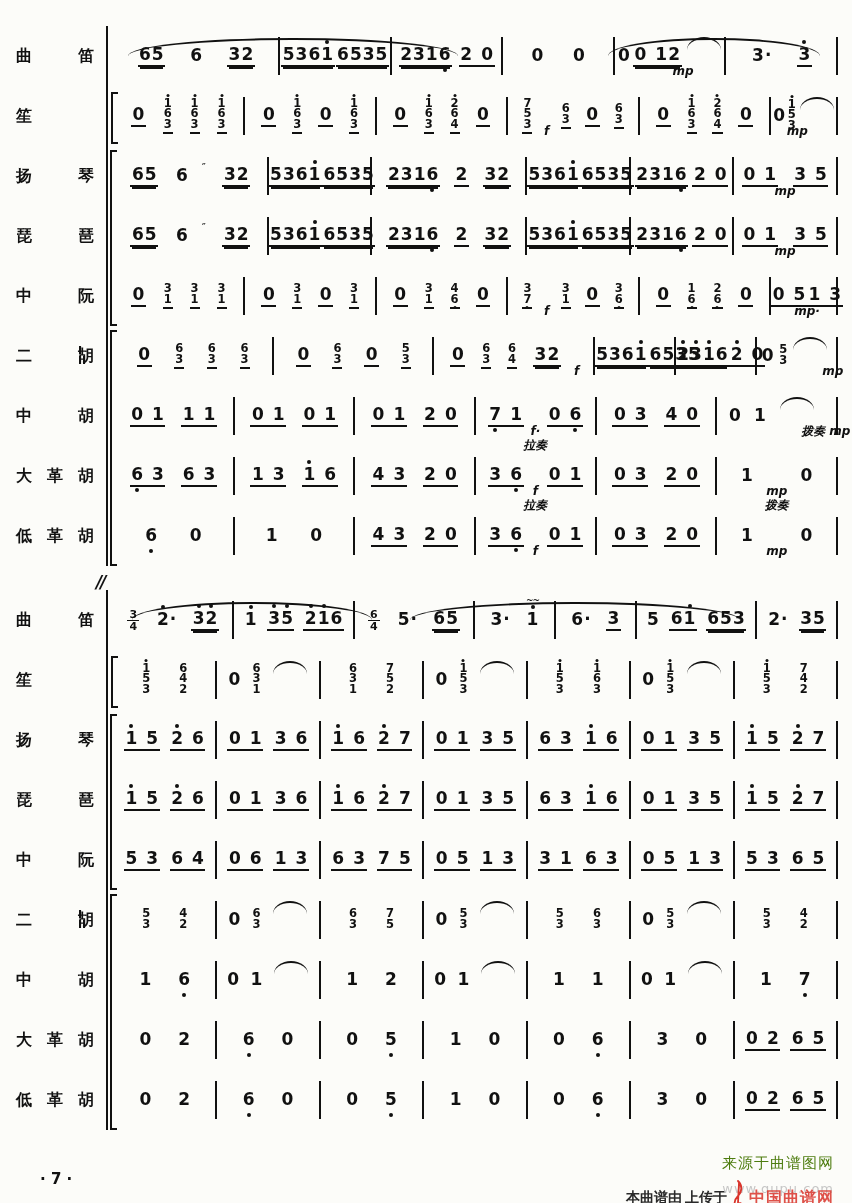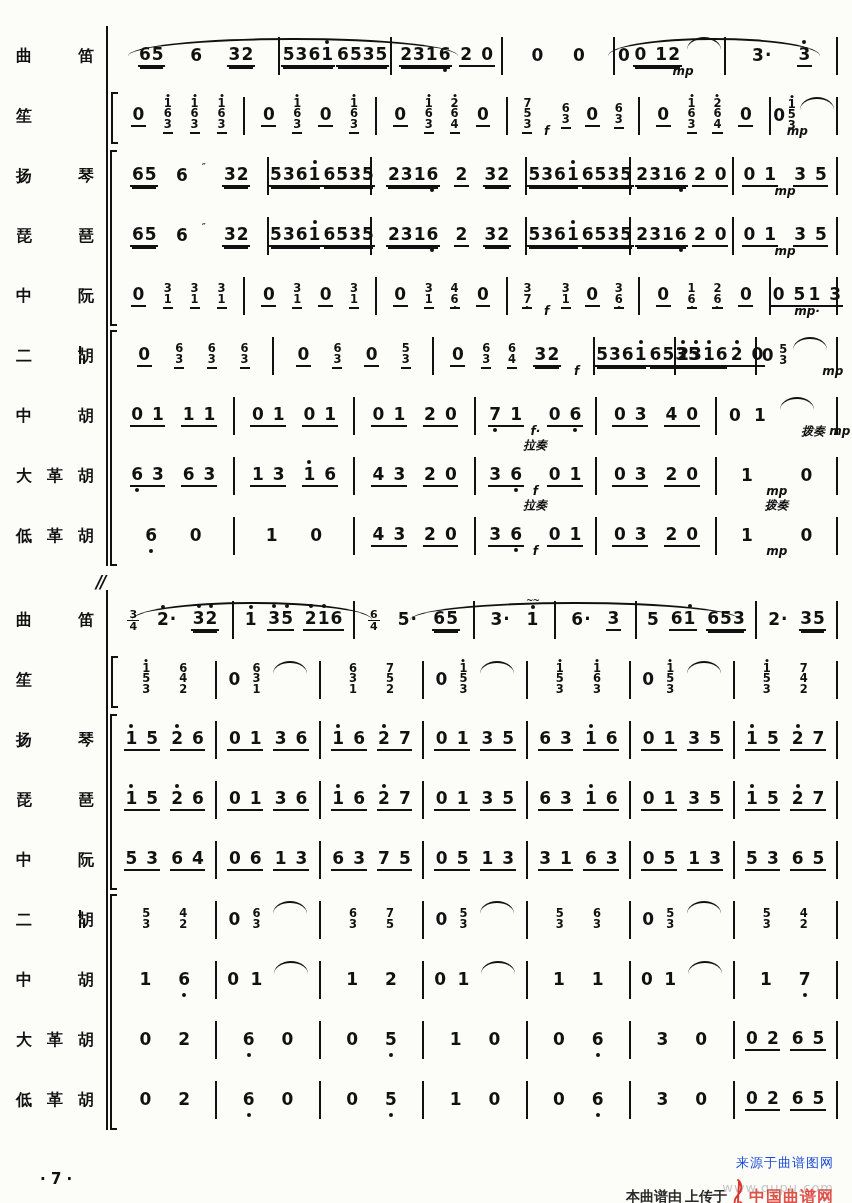--- a/index.html
+++ b/index.html
@@ -34,21 +34,21 @@
   .ts{display:inline-flex;flex-direction:column;align-items:center;margin-right:3px;flex:none}
   .ts span{font-size:11px;font-weight:700;line-height:11px;padding:0 2px}
   .ts span:first-child{border-bottom:1.5px solid #111}
   .slur{position:absolute;height:16px;border-top:2px solid #111;border-radius:50%/100% 100% 0 0;pointer-events:none}
   .bracket{position:absolute;left:101px;width:5px;border:2px solid #111;border-right:none}
   .bracket.thick{border-width:2.5px;left:100px}
   .caesura{position:absolute;left:86px;top:-18px;font-size:17px;font-weight:800;font-style:italic;letter-spacing:-2px}
   .footer{display:flex;align-items:flex-start;margin:0 14px 0 10px;position:relative;height:70px}
   .pageno{font-size:15px;font-weight:700;margin-left:30px;margin-top:16px}
   .wm{margin-left:auto;text-align:right;position:relative;margin-right:4px}
-  .wm1{color:#1d4ed8;font-size:13px;letter-spacing:1px}
+  .wm1{color:#4d7c0f;font-size:15px;letter-spacing:1px}
   .wm2{display:flex;align-items:center;justify-content:flex-end;gap:3px;margin-top:4px;position:relative}
   .wm-black{color:#2a2a2a;font-size:14px;font-weight:700}
   .wm-red{color:#d9342b;font-size:16px;font-weight:800;letter-spacing:1px;opacity:.85;position:relative;z-index:2}
   .wm-url{position:absolute;right:0;top:4px;color:#c6c6c6;font-size:13px;z-index:1;letter-spacing:1px}
   .clef{flex:none;z-index:2;position:relative;top:2px}
 </style>
 </head>
 <body>
 
 <div class="page">

